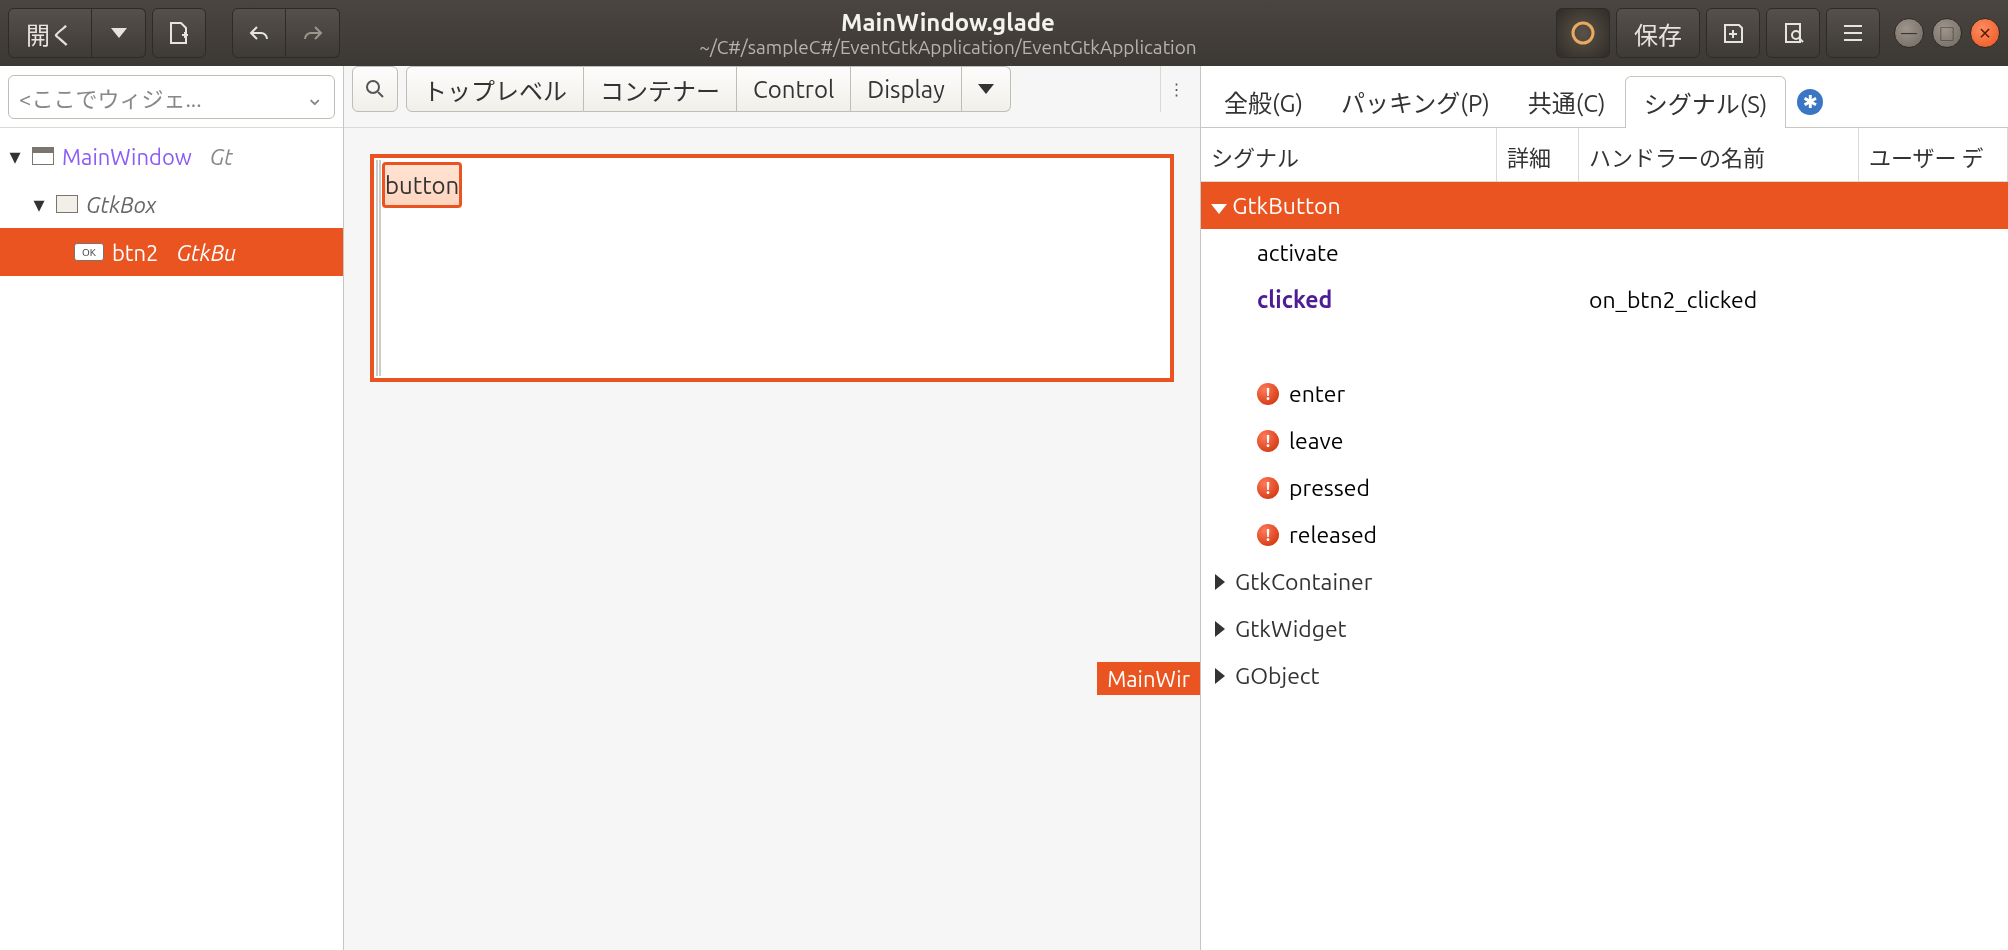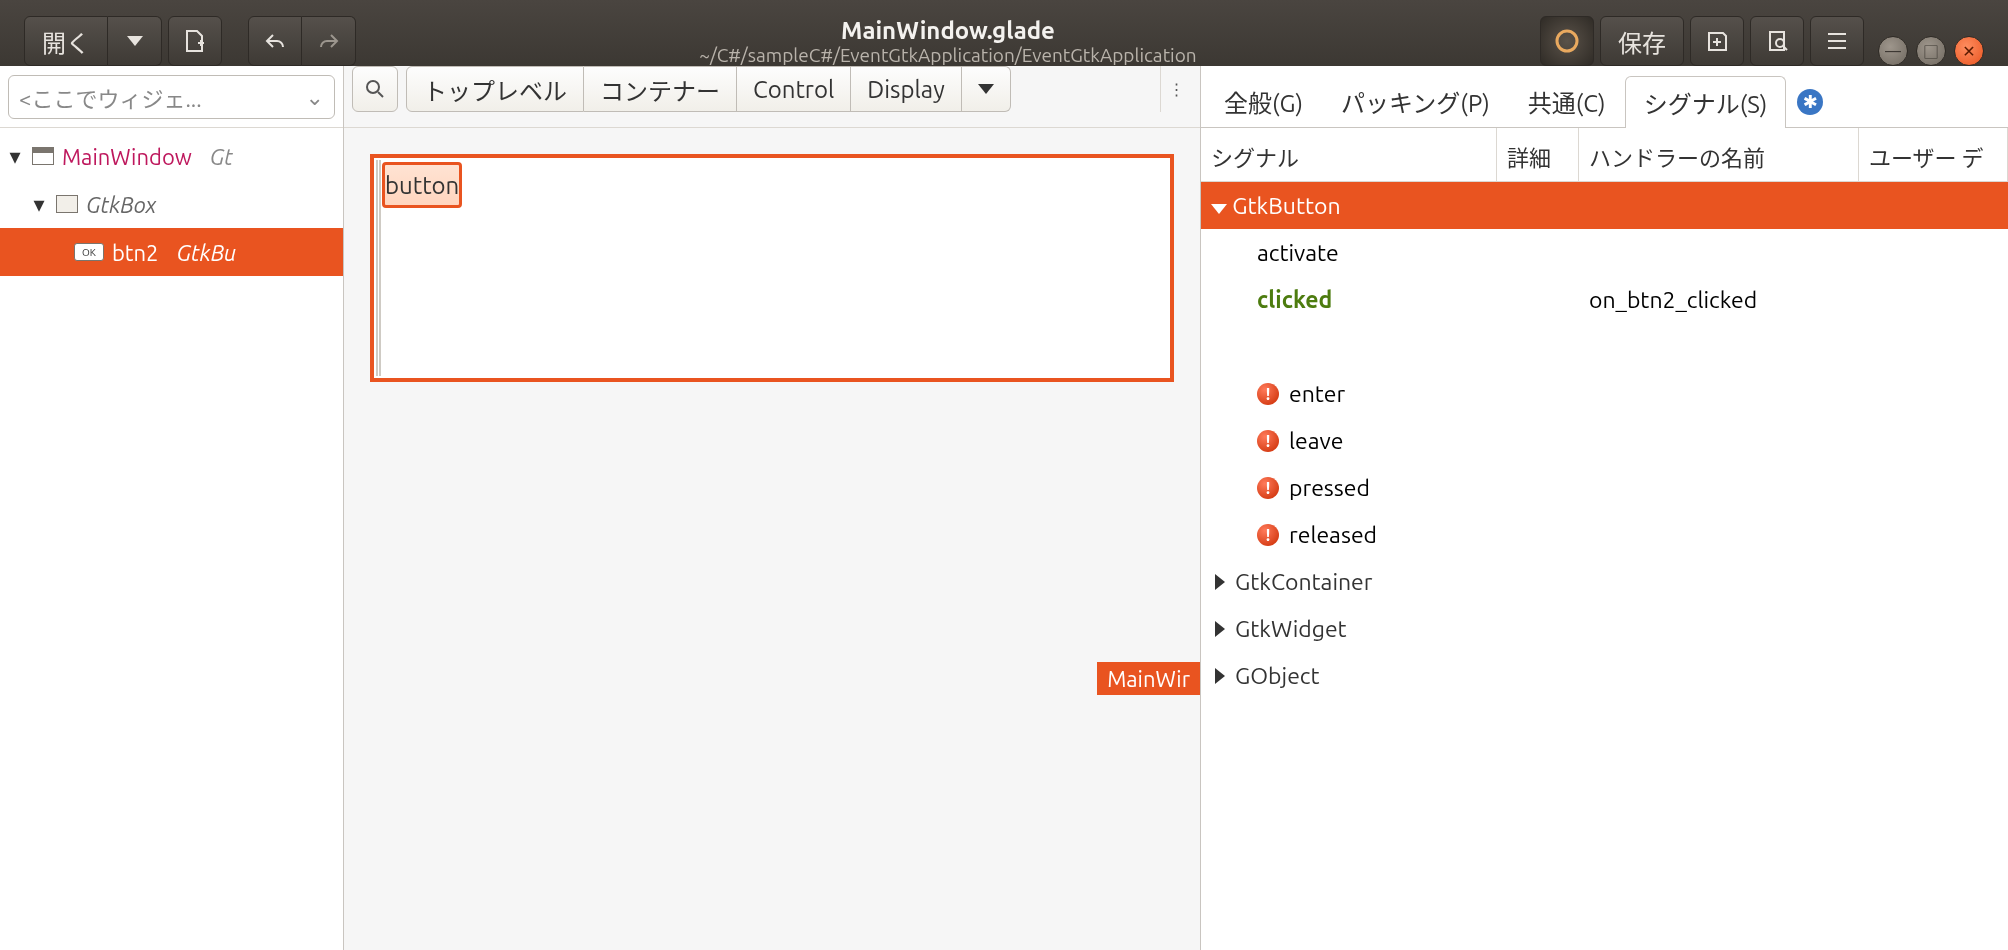--- a/index.html
+++ b/index.html
@@ -1,19 +1,19 @@
 <!DOCTYPE html>
 <html><head>
 <meta charset="utf-8">
 <style>
 * { box-sizing: border-box; margin: 0; padding: 0; font-family: "Ubuntu", "Noto Sans CJK JP", sans-serif; }
 body { background: #f6f6f6; width: 2008px; height: 950px; overflow: hidden; }
 
 
-.titlebar { height: 66px; background: linear-gradient(to bottom, #4a4540 0%, #3c3833 100%); display: flex; align-items: flex-end; padding: 0 24px; color: #d8d5d0; gap: 6px; }
+.titlebar { height: 66px; background: linear-gradient(to bottom, #4a4540 0%, #3c3833 100%); display: flex; align-items: center; padding: 0 8px; color: #d8d5d0; gap: 6px; }
 .tb-btn { height: 50px; min-width: 54px; background: linear-gradient(to bottom, #55504b, #3e3a35); border: 1px solid #2e2a26; border-radius: 6px; display: flex; align-items: center; justify-content: center; cursor: pointer; color: #e7e3de; font-size: 22px; }
 .tb-btn.wide { min-width: 84px; padding: 0 14px; gap: 8px; font-size: 24px; }
 .tb-group { display: flex; gap: 0; }
 .tb-group .tb-btn { border-radius: 0; border-left-width: 0; }
 .tb-group .tb-btn:first-child { border-radius: 6px 0 0 6px; border-left-width: 1px; }
 .tb-group .tb-btn:last-child { border-radius: 0 6px 6px 0; }
 .title-center { flex: 1; text-align: center; }
 .title-main { font-size: 24px; font-weight: 600; color: #f4f2ef; }
 .title-sub { font-size: 19px; color: #b9b3ab; }
 .tb-spacer { width: 14px; }
@@ -33,21 +33,21 @@
 .widget-combo-row { height: 62px; display: flex; align-items: center; padding: 0 8px; gap: 6px; border-bottom: 1px solid #dcd8d2; }
 .widget-combo { flex: 1; height: 44px; border: 1px solid #c0bcb6; border-radius: 6px; background: #fff; display: flex; align-items: center; padding: 0 10px; justify-content: space-between; cursor: pointer; }
 .widget-combo span { color: #888; font-size: 22px; white-space: nowrap; overflow: hidden; text-overflow: ellipsis; }
 .chev { color: #e95420; }
 
 .tree { padding: 4px 0; font-size: 22px; }
 .tree-row { height: 48px; display: flex; align-items: center; gap: 8px; padding: 0 6px; cursor: pointer; }
 .tree-row .exp { width: 18px; text-align: center; color: #333; }
 .tree-row.ind1 { padding-left: 30px; }
 .tree-row.ind2 { padding-left: 74px; }
-.tree-row .name { color: #be185d; }
+.tree-row .name { color: #8b5cf6; }
 .tree-row .cls { color: #888; font-style: italic; margin-left: 10px; white-space: nowrap; overflow: hidden; }
 .tree-row.sel { background: #e95420; color: #fff; }
 .tree-row.sel .name, .tree-row.sel .cls { color: #fff; }
 .ico-box { width: 22px; height: 18px; border: 1px solid #7a756e; background: #f2efe9; }
 .ico-win { width: 22px; height: 18px; border: 1px solid #7a756e; background: #fff; position: relative; }
 .ico-win:before { content:""; position:absolute; top:0; left:0; right:0; height:5px; background:#7a756e; }
 .ico-btn { width: 30px; height: 18px; border: 1px solid #7a756e; background: #fff; border-radius:3px; font-size:10px; display:flex; align-items:center; justify-content:center; color:#333; }
 
 
 .palette-bar { height: 62px; display: flex; padding: 0 8px; gap: 8px; border-bottom: 1px solid #dcd8d2; }
@@ -76,21 +76,21 @@
 .sig-head { display:flex; height:54px; border-bottom:1px solid #dcd8d2; color:#333; font-size:22px; }
 .sig-head .c { padding:12px 10px; border-right:1px solid #dcd8d2; white-space:nowrap; }
 .c1 { width: 296px; } .c2 { width: 82px; } .c3 { width: 280px; } .c4 { flex:1; }
 
 .sig-body { font-size:23px; }
 .sig-row { display:flex; height:47px; align-items:center; }
 .sig-row .c { padding:0 10px; white-space:nowrap; overflow:hidden; }
 .sig-row.class { background:#e95420; color:#fff; font-weight:400; }
 .sig-row.sub .c1 { padding-left: 56px; display:flex; gap:10px; align-items:center; }
 .placeholder-txt { color:#8f8a83; font-style:italic; }
-.sig-row.bold .c1 { font-weight:700; color:#4d7c0f; }
+.sig-row.bold .c1 { font-weight:700; color:#4c1d95; }
 .warn { width:22px; height:22px; border-radius:50%; background:radial-gradient(circle at 35% 30%, #ff7a5a, #c92a00); display:inline-flex; align-items:center; justify-content:center; color:#fff; font-weight:700; font-size:16px; }
 .sig-row.group .c1 { padding-left: 14px; display:flex; gap:10px; align-items:center; color:#333; }
 .tri { display:inline-block; width:0; height:0; }
 .tri.right { border-top:8px solid transparent; border-bottom:8px solid transparent; border-left:10px solid #333; }
 .tri.down { border-left:8px solid transparent; border-right:8px solid transparent; border-top:10px solid currentColor; }
 </style>
 </head>
 <body>
 
 <div class="titlebar">

